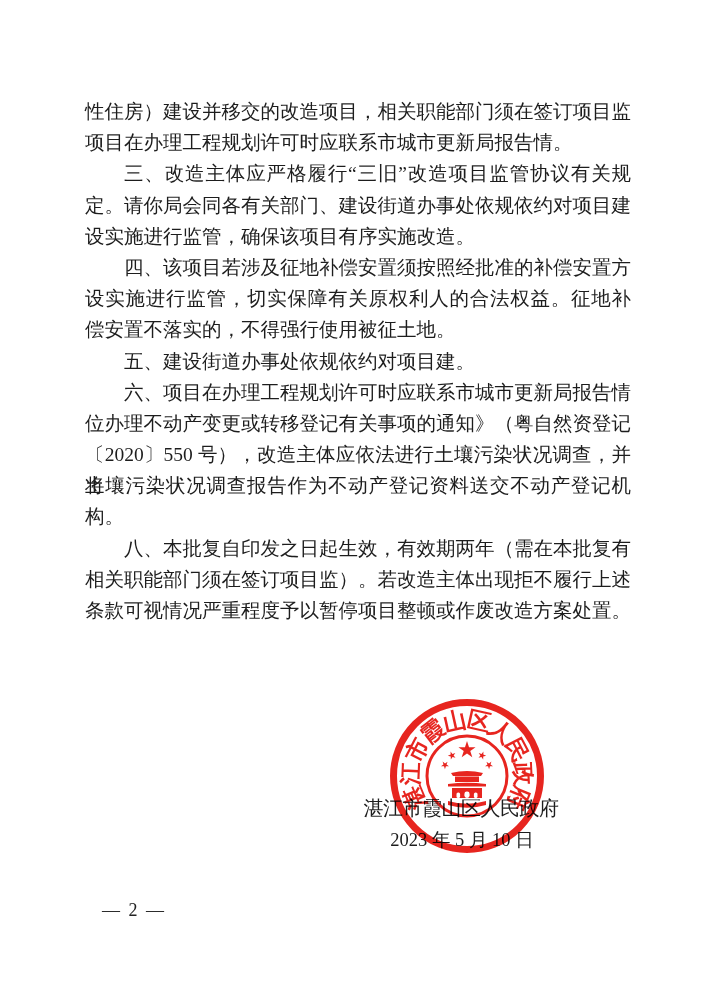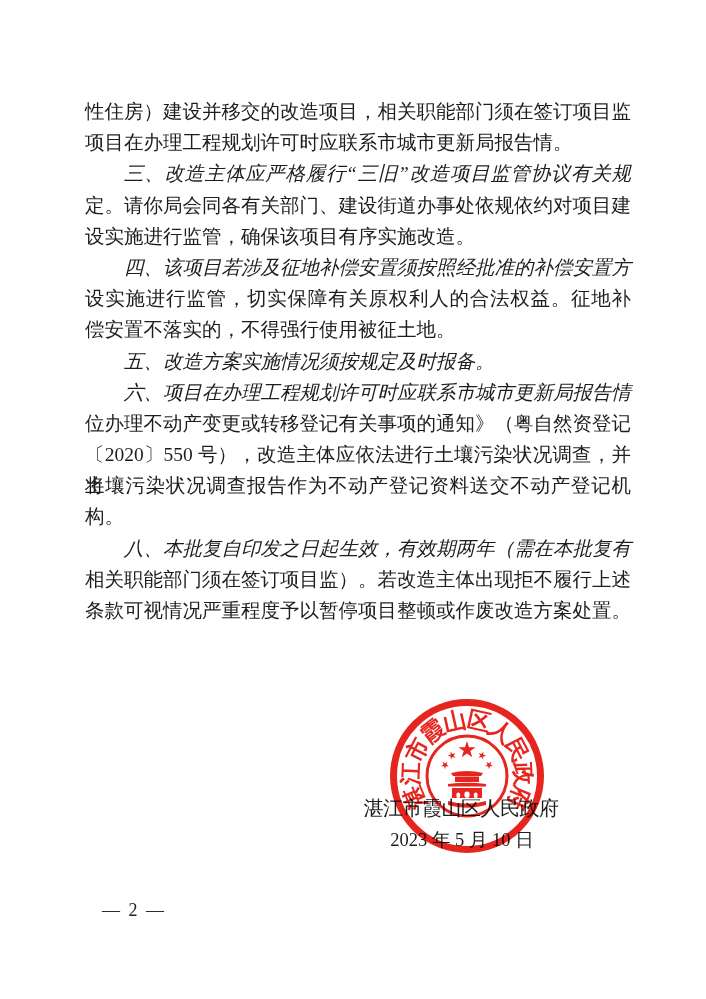--- a/index.html
+++ b/index.html
@@ -37,21 +37,20 @@
     text-align: justify;
     overflow: visible;
   }
   .line.full {
     white-space: normal;
     text-align: justify;
     text-align-last: justify;
   }
   .line.indent {
     text-indent: 39px;
-    font-style: italic;
   }
   
   .signature {
     position: absolute;
     top: 795px;
     left: 461px;
     transform: translateX(-50%);
     font-size: 20px;
     letter-spacing: -0.5px;
     white-space: nowrap;
@@ -108,21 +107,21 @@
 
   <div class="doc-body">
       <div class="line full">性住房）建设并移交的改造项目，相关职能部门须在签订项目监</div>
       <div class="line">项目在办理工程规划许可时应联系市城市更新局报告情。</div>
       <div class="line indent full">三、改造主体应严格履行“三旧”改造项目监管协议有关规</div>
       <div class="line full">定。请你局会同各有关部门、建设街道办事处依规依约对项目建</div>
       <div class="line">设实施进行监管，确保该项目有序实施改造。</div>
       <div class="line indent full">四、该项目若涉及征地补偿安置须按照经批准的补偿安置方</div>
       <div class="line full">设实施进行监管，切实保障有关原权利人的合法权益。征地补</div>
       <div class="line">偿安置不落实的，不得强行使用被征土地。</div>
-      <div class="line indent">五、改造方案实施情况须按规定及时报备。</div>
+      <div class="line indent">五、建设街道办事处依规依约对项目建。</div>
       <div class="line indent full">六、项目在办理工程规划许可时应联系市城市更新局报告情</div>
       <div class="line full">位办理不动产变更或转移登记有关事项的通知》（粤自然资登记</div>
       <div class="line full">〔2020〕550 号），改造主体应依法进行土壤污染状况调查，并将</div>
       <div class="line full">土壤污染状况调查报告作为不动产登记资料送交不动产登记机</div>
       <div class="line">构。</div>
       <div class="line indent full">八、本批复自印发之日起生效，有效期两年（需在本批复有</div>
       <div class="line full">相关职能部门须在签订项目监）。若改造主体出现拒不履行上述</div>
       <div class="line">条款可视情况严重程度予以暂停项目整顿或作废改造方案处置。</div>
     </div>
 

